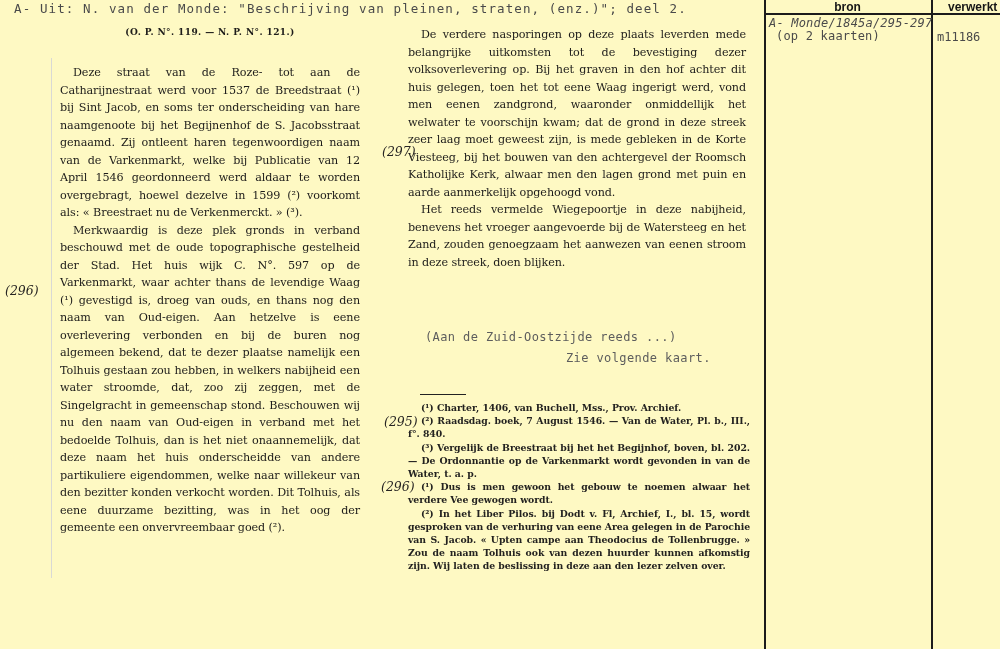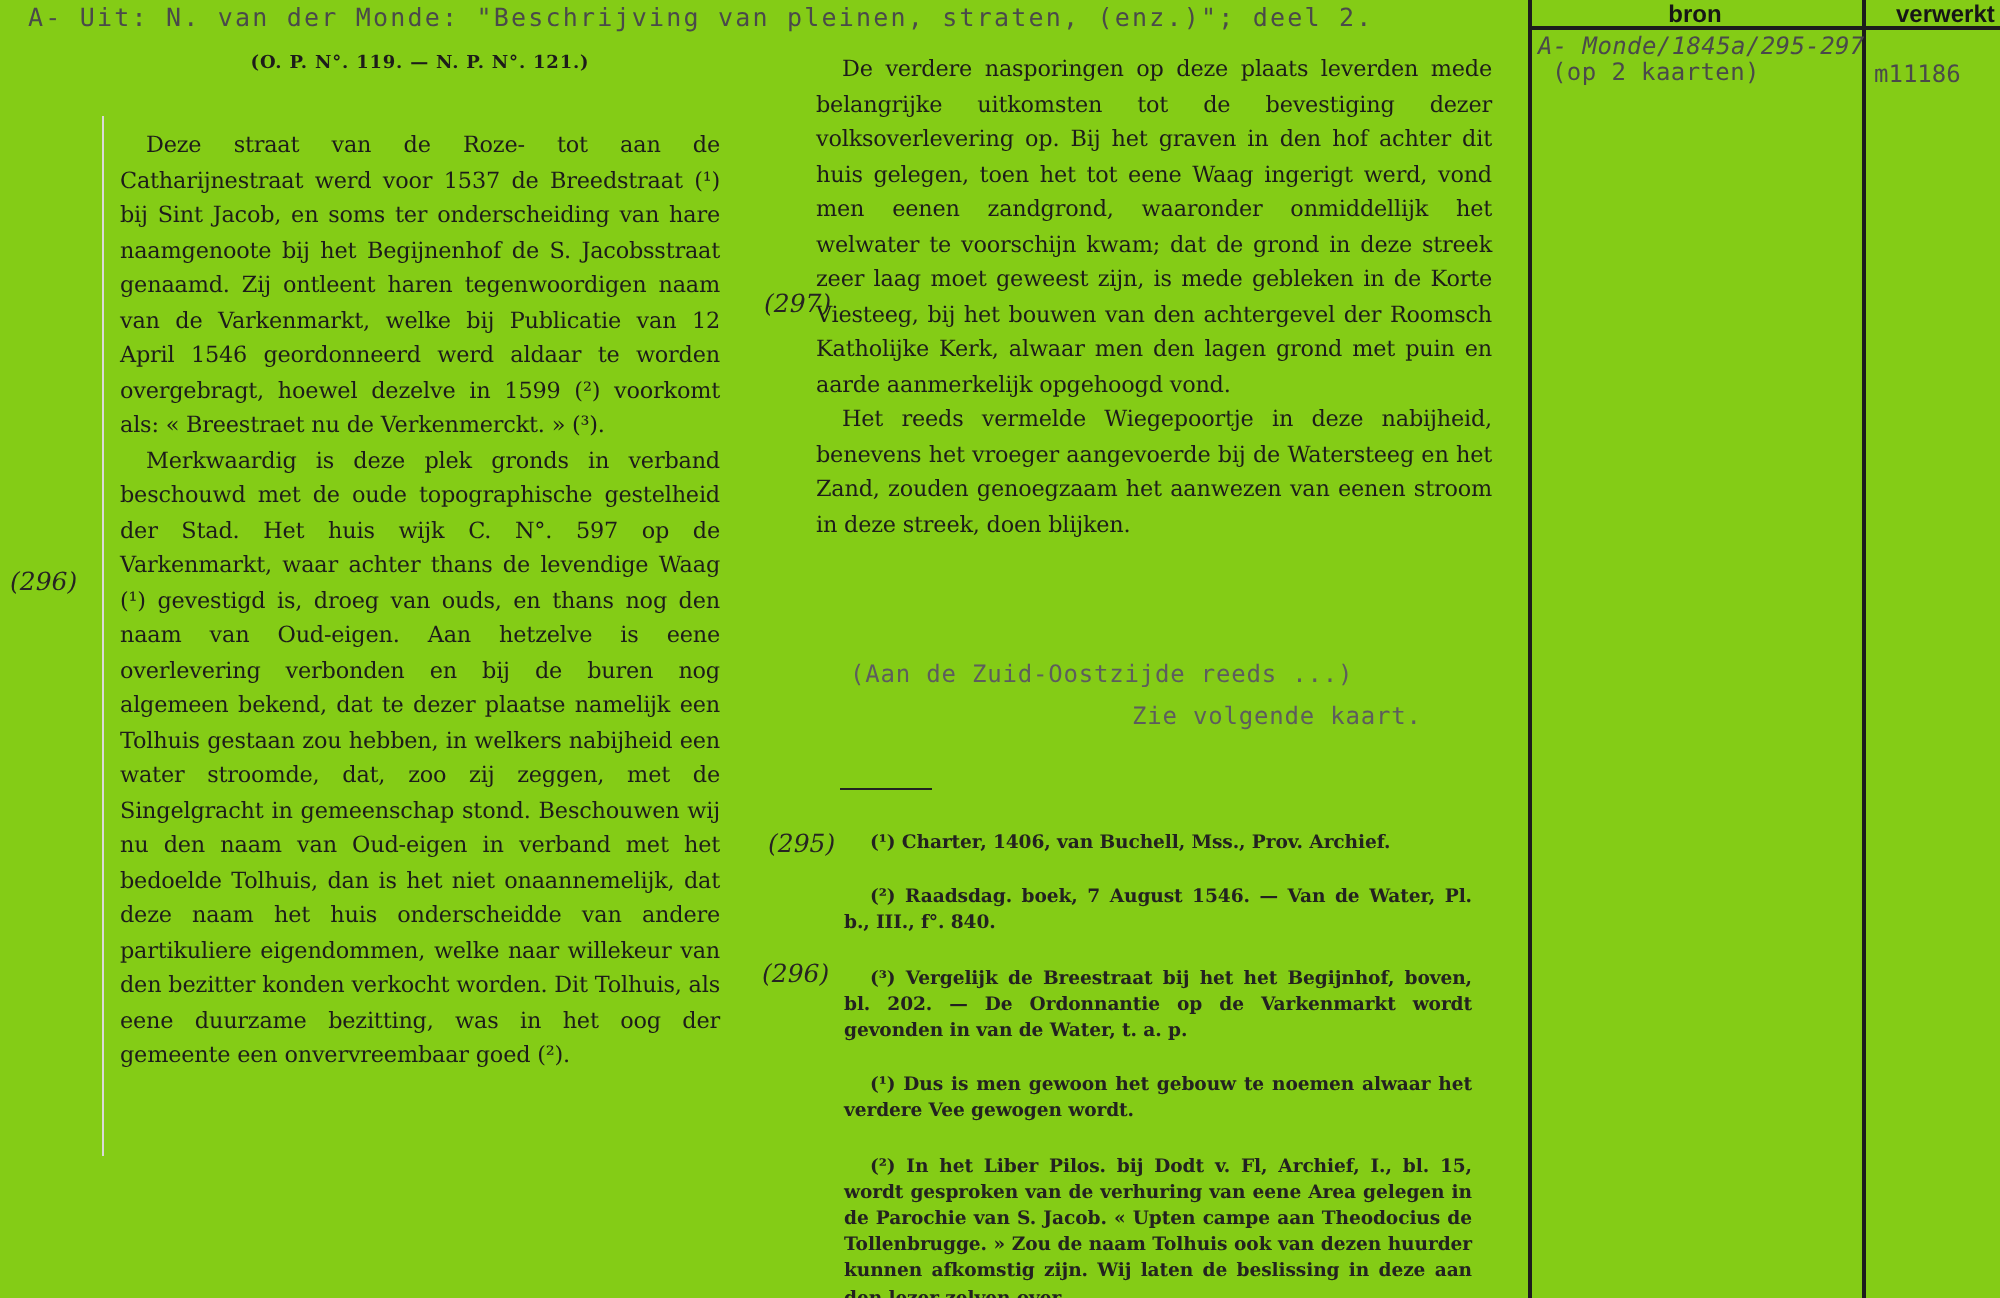--- a/index.html
+++ b/index.html
@@ -1,18 +1,18 @@
 <!DOCTYPE html>
 <html><head>
 <meta charset="utf-8">
 <style>
   html,body { margin:0; padding:0; background:#e8e8e8; }
   .screen {
     position:relative; width:1000px; height:649px;
-    background:#84cc16; overflow:hidden;
+    background:#fef9c3; overflow:hidden;
     font-family:"DejaVu Serif", serif; color:#1d1c1a;
   }
   .typed { font-family:"DejaVu Sans Mono", monospace; color:#4a4a4a; white-space:nowrap; }
 
   
   .src-line { position:absolute; left:14px; top:1px; font-size:12.5px; letter-spacing:1.1px; }
 
   
   .vline { position:absolute; top:0; height:649px; width:2px; background:#1c1c1c; }
   .vline-left { left:764px; }
@@ -45,21 +45,21 @@
   }
 
   
   .note { position:absolute; left:425px; top:330px; font-size:12px; letter-spacing:0.4px; color:#5d5d5d; }
   .ref  { position:absolute; left:566px; top:351px; font-size:12px; letter-spacing:0.4px; color:#5d5d5d; }
 
   
   .fnsep { position:absolute; left:420px; top:394px; width:46px; height:0; border-top:1.6px solid #222; }
   .footnotes { position:absolute; left:408px; top:401px; width:342px; }
   p.fn {
-    margin:14px; font-size:9.3px; line-height:13.2px; font-weight:bold;
+    margin:0; font-size:9.3px; line-height:13.2px; font-weight:bold;
     text-align:justify; text-indent:13px; color:#232220; letter-spacing:-0.05px;
   }
 
   
   .marginref { position:absolute; font-style:italic; font-size:12.5px; color:#262422; }
   .m1 { left:5px;   top:283px; }
   .m2 { left:382px; top:144px;text-align:right; }
   .m3 { left:384px; top:414px; }
   .m4 { left:381px; top:479px; }
 </style>

